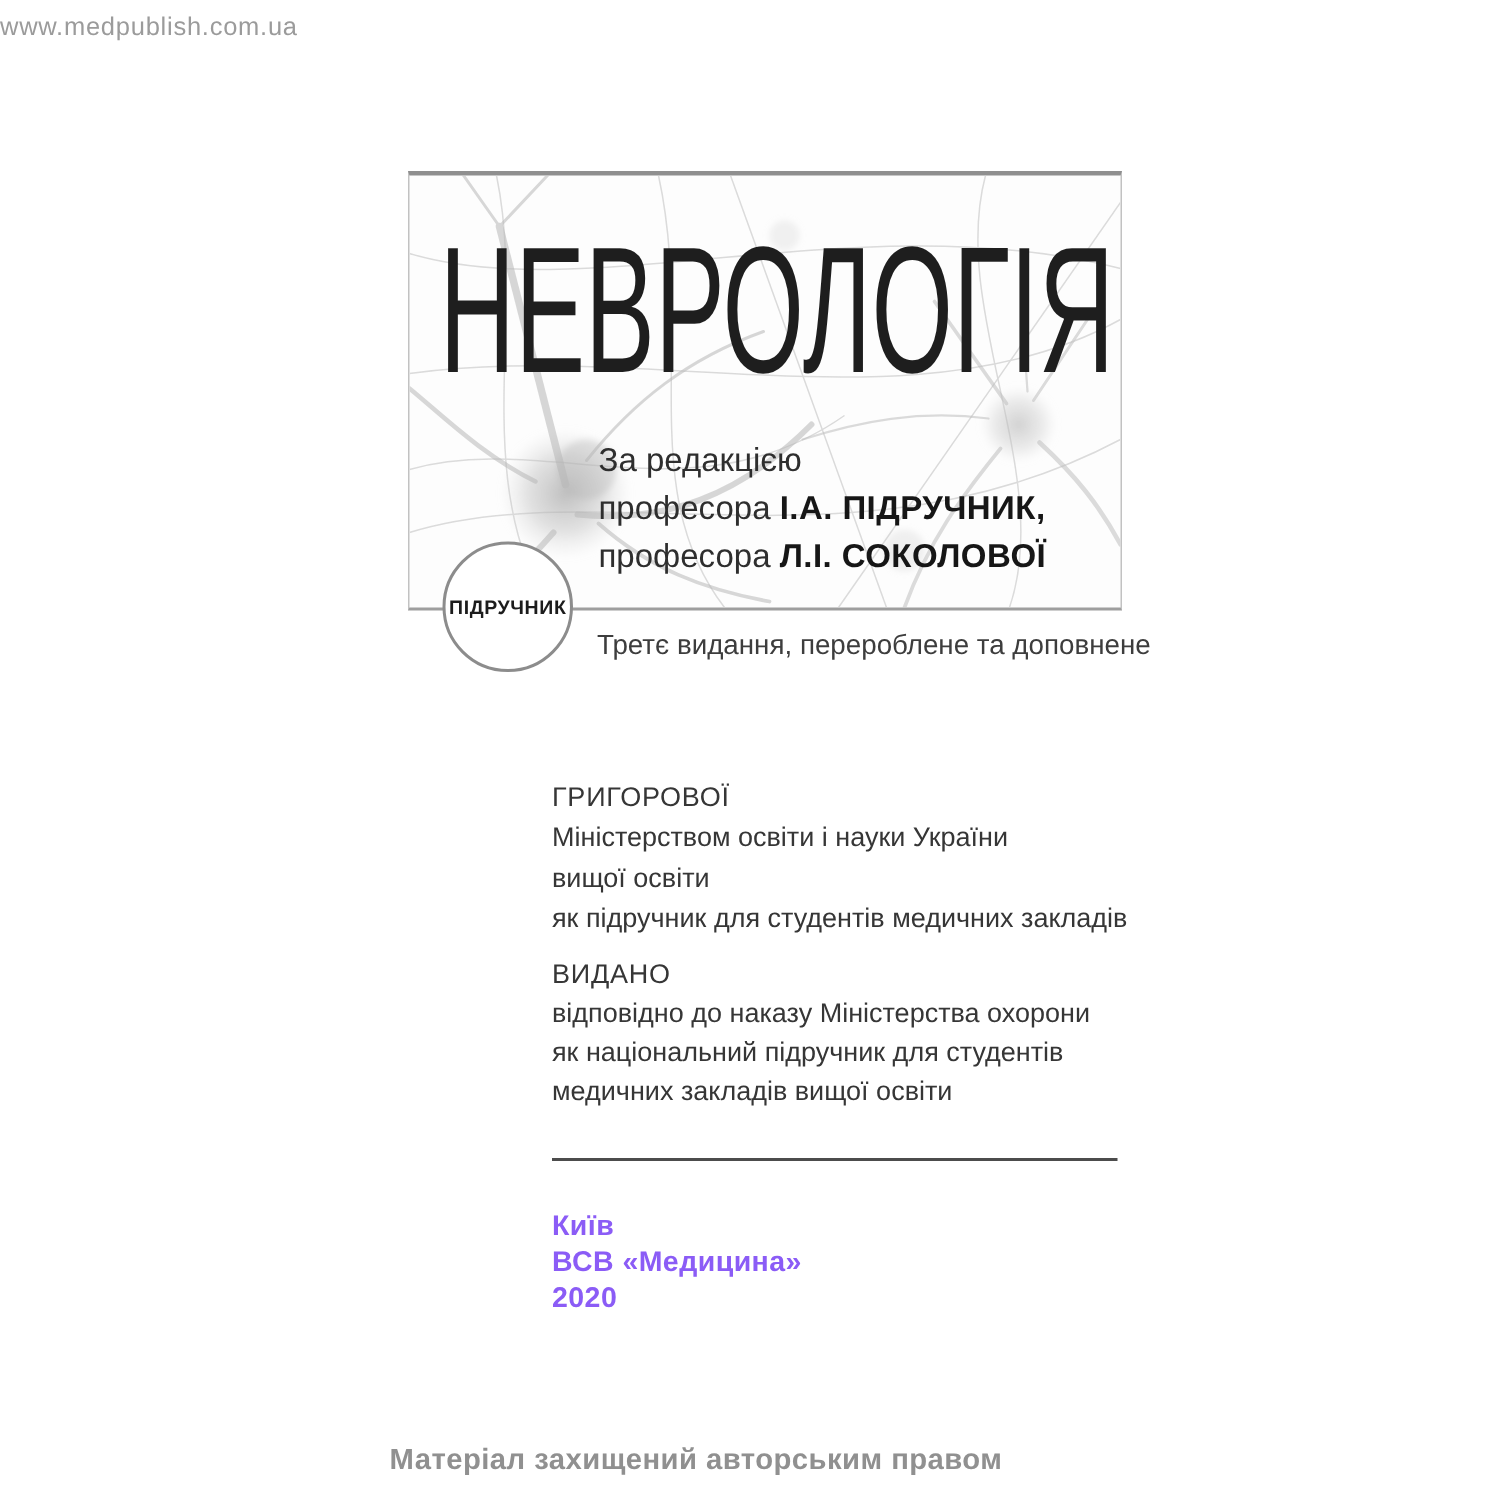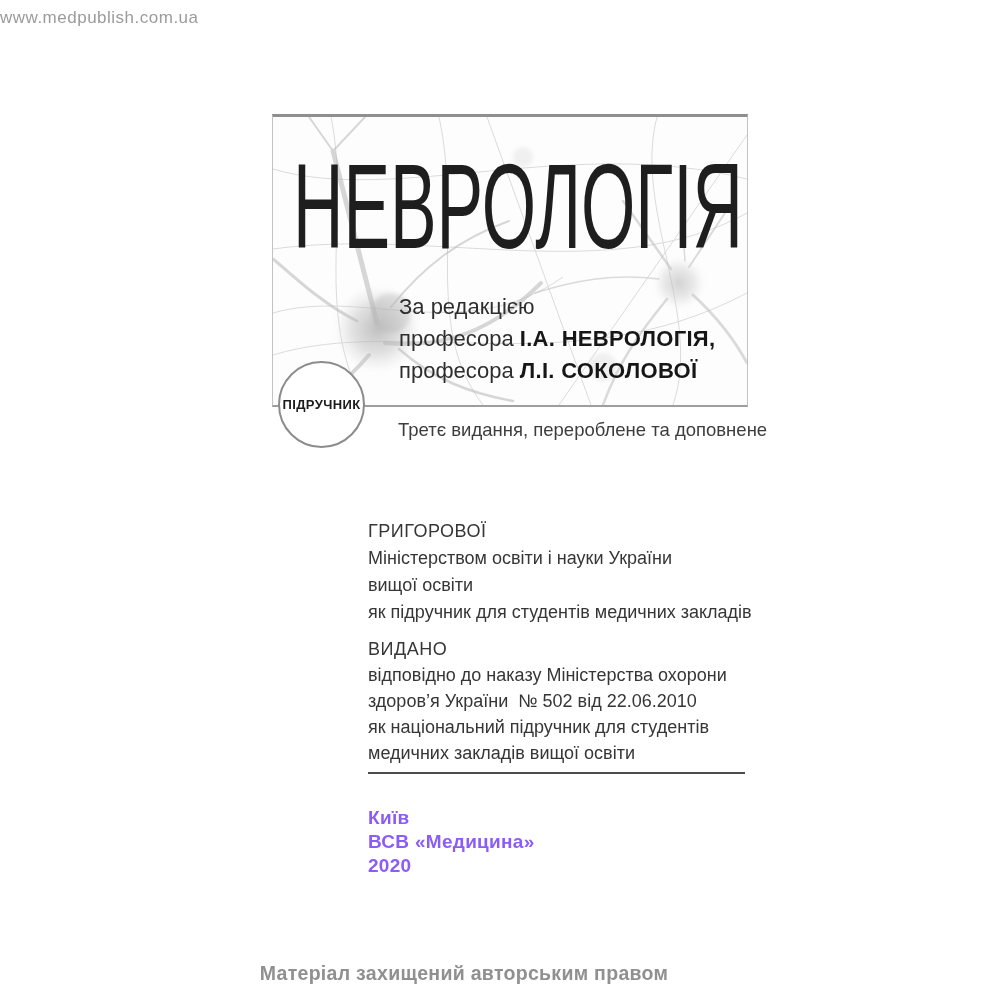--- a/index.html
+++ b/index.html
@@ -45,21 +45,21 @@
     color:#2e2e2e;
     white-space:nowrap;
   }
   .editors b{color:#161616;letter-spacing:.3px;}
   .edition-note{
     position:absolute;left:398px;top:419px;
     font-size:18.5px;color:#3d3d3d;
     white-space:nowrap;
   }
   .badge-circle{
-    position:absolute;left:278px;top:361px;
+    position:absolute;left:295px;top:361px;
     width:87px;height:87px;border-radius:50%;
     background:#ffffff;
     border:2.5px solid #8c8c8c;
     box-sizing:border-box;
     display:flex;align-items:center;justify-content:center;
     z-index:3;
   }
   .badge-circle span{
     font-size:13px;font-weight:700;color:#1c1c1c;letter-spacing:.4px;
   }
@@ -159,42 +159,41 @@
         <circle cx="250" cy="40" r="10" fill="#d2d2d2" fill-opacity="0.3" filter="url(#soft)"></circle>
       </svg>
     </div>
 
     <svg class="cover-title-svg" width="474" height="160" viewBox="0 0 474 160">
       <text x="20" y="131" font-size="120" textLength="450" lengthAdjust="spacingAndGlyphs">НЕВРОЛОГІЯ</text>
     </svg>
 
     <div class="editors">
       <div class="textline">За редакцією</div>
-      <div class="textline"><span>професора </span><b>І.А. НЕВРОЛОГІЯ,</b></div>
+      <div class="textline"><span>професора </span><b>І.А. ПІДРУЧНИК,</b></div>
       <div class="textline"><span>професора </span><b>Л.І. СОКОЛОВОЇ</b></div>
     </div>
   </div>
 
   <div class="badge-circle">
     <span>ПІДРУЧНИК</span>
   </div>
 
   <div class="edition-note">Третє видання, перероблене та доповнене</div>
 
   <div class="approval-block">
     <div class="block-heading textline">ГРИГОРОВОЇ</div>
     <div class="textline">Міністерством освіти і науки України</div>
     <div class="textline">вищої освіти</div>
     <div class="textline">як підручник для студентів медичних закладів</div>
   </div>
 
   <div class="issued-block">
     <div class="block-heading textline">ВИДАНО</div>
     <div class="textline">відповідно до наказу Міністерства охорони</div>
-    <div class="textline">здоров’я України  № 502 від 22.06.2010</div>
     <div class="textline">як національний підручник для студентів</div>
     <div class="textline">медичних закладів вищої освіти</div>
   </div>
 
   <div class="divider-rule"></div>
 
   <div class="imprint-block">
     <div class="textline">Київ</div>
     <div class="textline">ВСВ «Медицина»</div>
     <div class="textline">2020</div>

